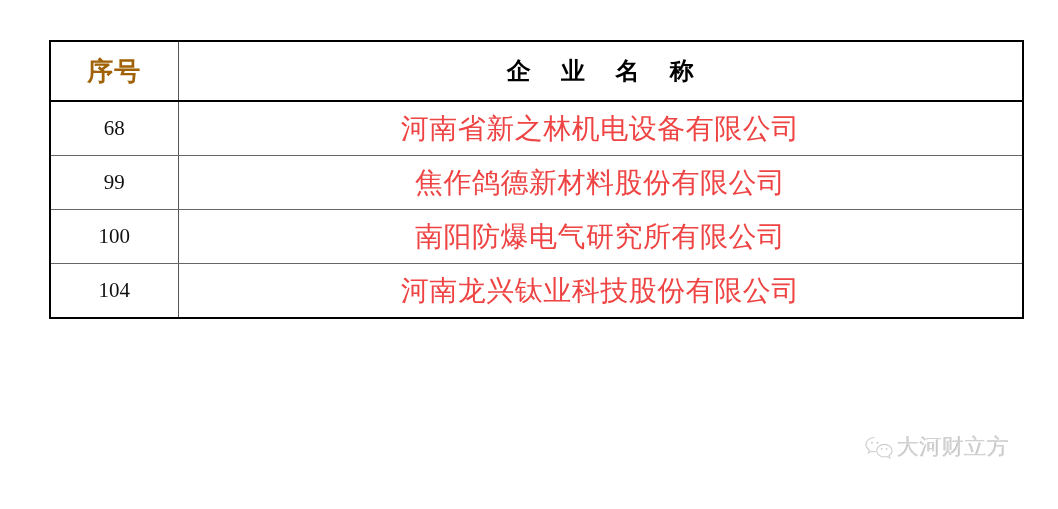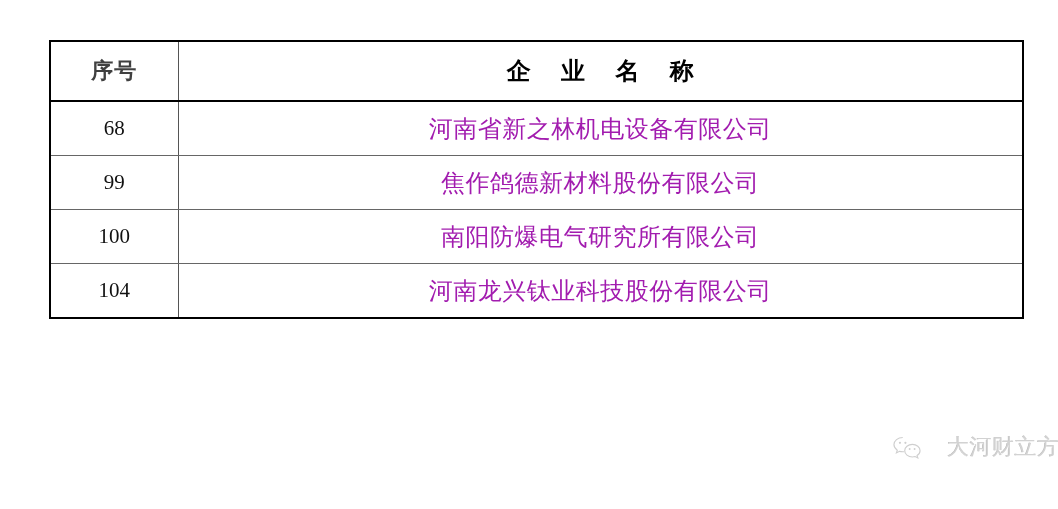--- a/index.html
+++ b/index.html
@@ -58,23 +58,23 @@
   
   tr.header-row th {
     height: 58px;
     border-top: none;
     border-bottom: 2.5px solid #000000;
   }
 
   tr.header-row th.th-index {
     font-family: "DejaVu Sans", "Liberation Sans", sans-serif;
     font-weight: bold;
-    font-size: 22px;
+    font-size: 26px;
     letter-spacing: 1px;
-    color: #404040;
+    color: #a16207;
   }
 
   tr.header-row th.th-name {
     font-family: "DejaVu Sans", "Liberation Sans", sans-serif;
     font-weight: bold;
     font-size: 24px;
     letter-spacing: 11px;
     text-indent: 11px;
     color: #000000;
   }
@@ -88,33 +88,33 @@
   }
 
   td.cell-index {
     font-family: "Liberation Serif", "DejaVu Serif", serif;
     font-size: 21px;
     color: #111111;
   }
 
   td.cell-name {
     font-family: Liberation Mono, monospace;
-    font-size: 24px;
-    color: #a21caf;
+    font-size: 28px;
+    color: #ef4444;
     letter-spacing: 0.5px;
   }
 
   
   .watermark {
     position: absolute;
-    left: 892px;
+    left: 864px;
     top: 432px;
     display: flex;
     align-items: center;
-    gap: 25px;
+    gap: 3px;
     pointer-events: none;
     user-select: none;
   }
 
   .watermark .wm-logo {
     width: 30px;
     height: 26px;
     flex: 0 0 auto;
     display: block;
   }

